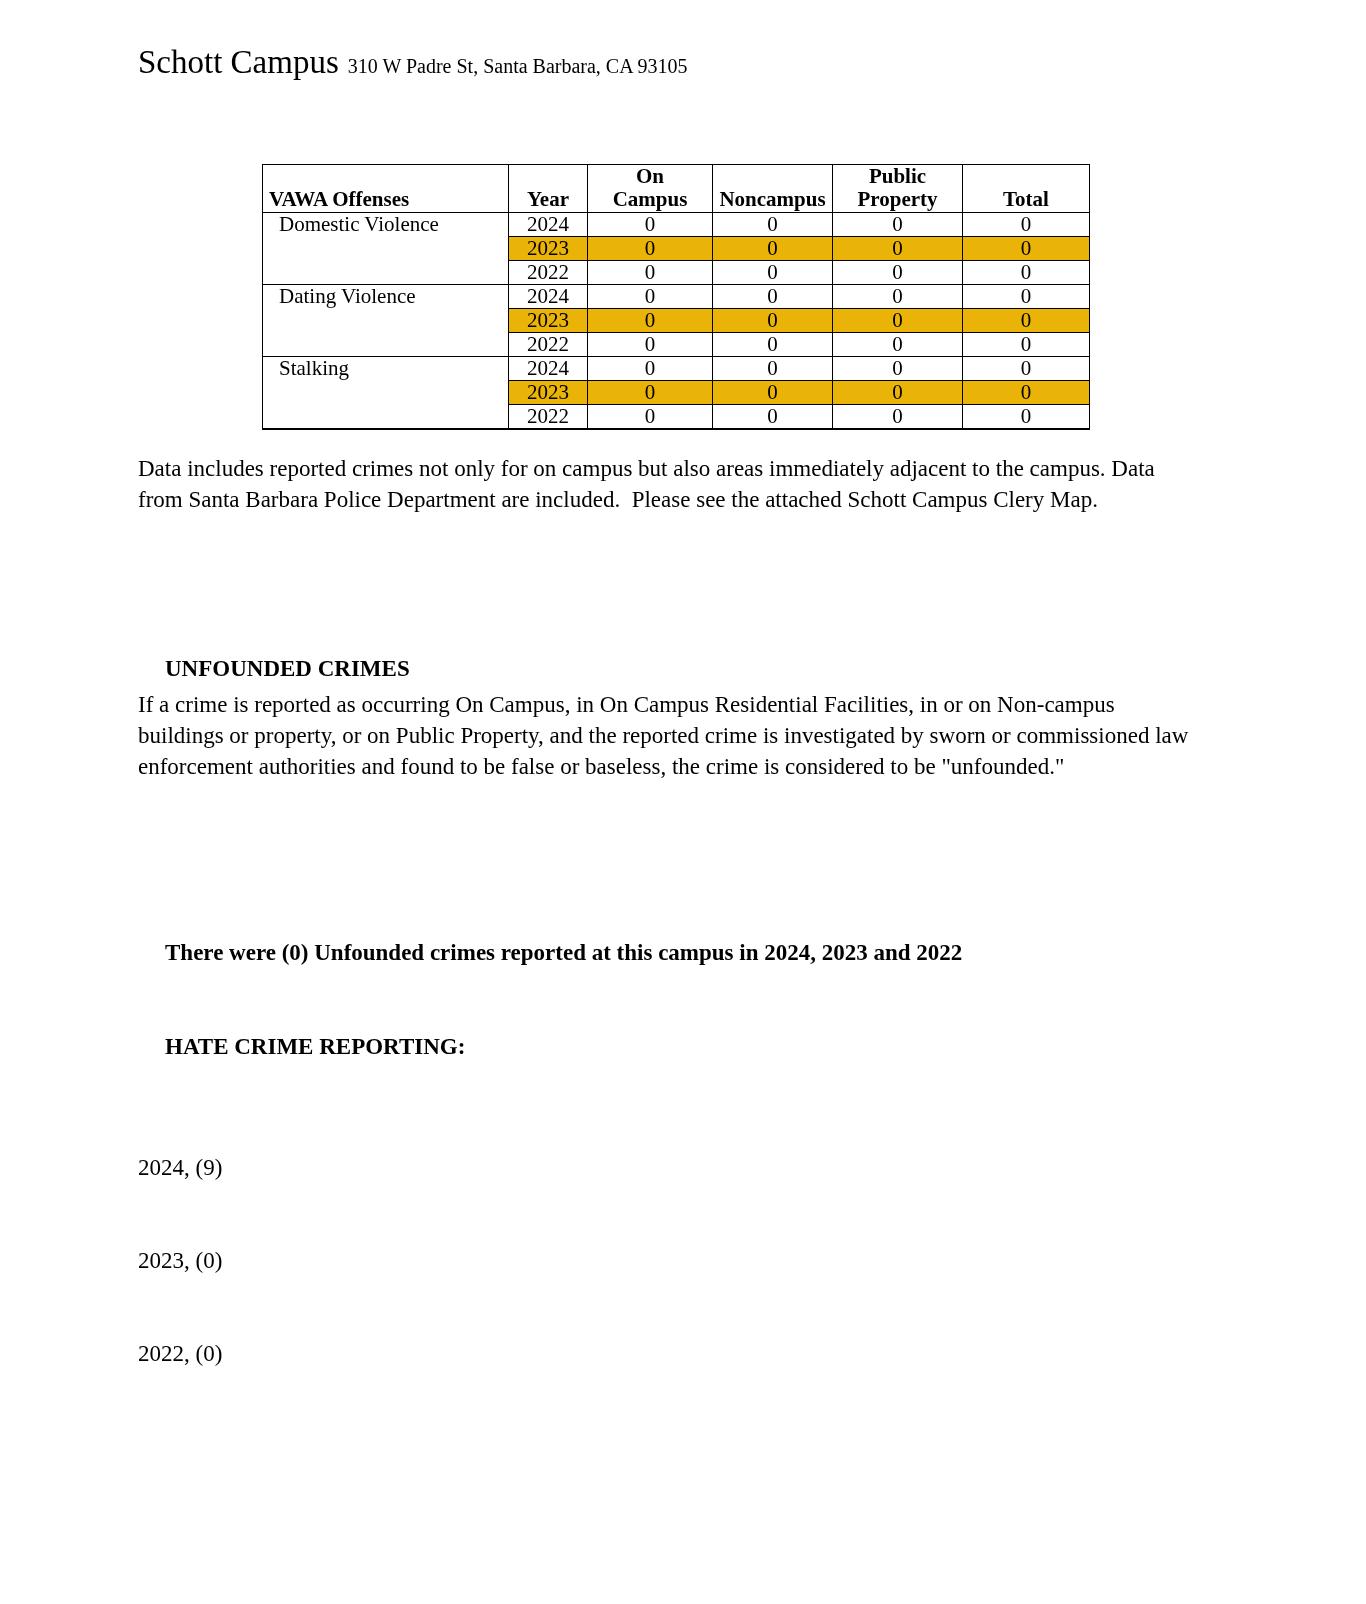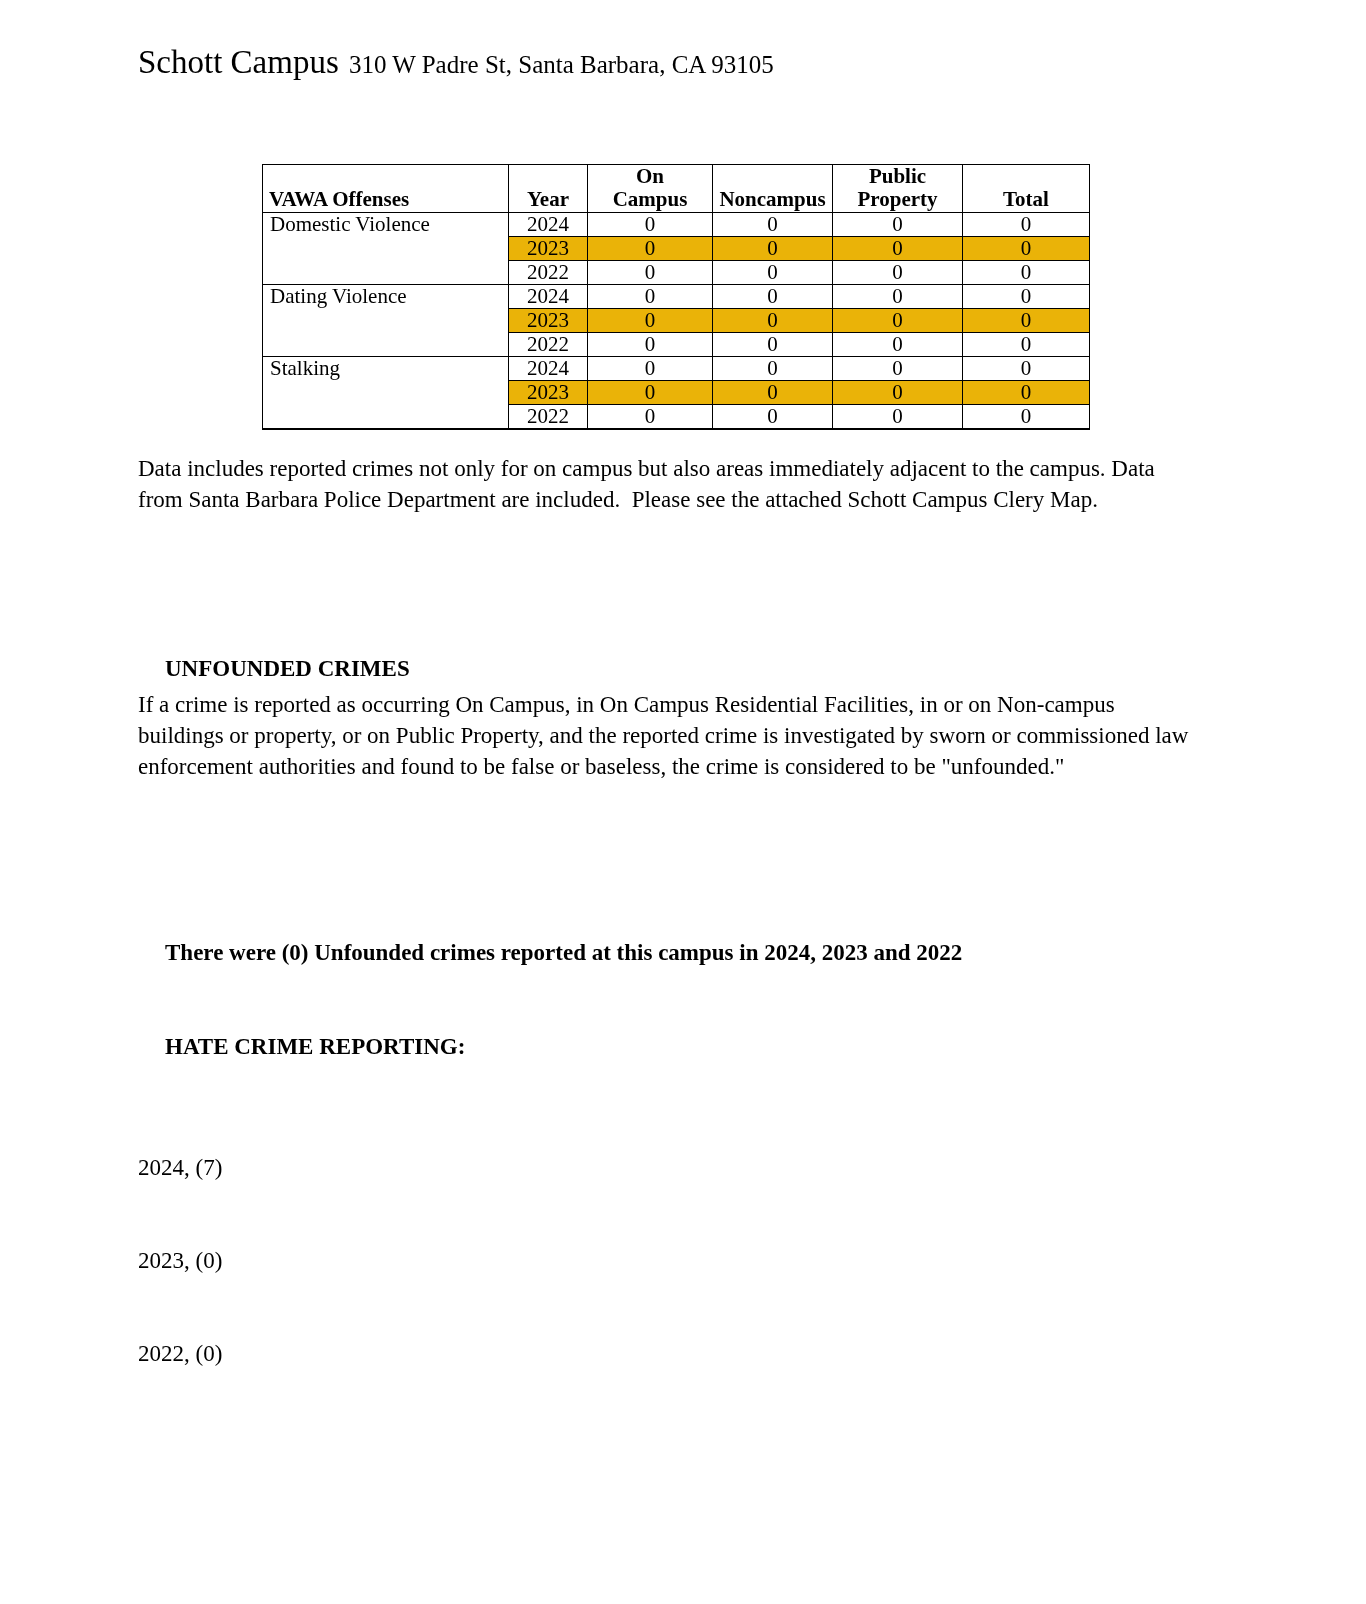--- a/index.html
+++ b/index.html
@@ -11,21 +11,21 @@
     font-family: "Liberation Serif", serif;
     color: #000000;
     overflow: hidden;
     margin: 0 auto;
   }
   .abs { position: absolute; }
 
   
   .title-line { left: 138px; top: 44px; white-space: nowrap; }
   .campus-name { font-size: 33px; }
-  .campus-address { font-size: 25px; }
+  .campus-address { font-size: 20px; }
 
   
   .vawa-table {
     left: 262px; top: 164px;
     border-collapse: collapse;
     table-layout: fixed;
     width: 827px;
     font-size: 21px;
     line-height: 23px;
   }
@@ -41,21 +41,21 @@
     text-align: center;
     height: 46px;
     white-space: pre-line;
     padding-bottom: 1px;
   }
   .vawa-table th.col-offense { text-align: left; padding-left: 6px; }
   .vawa-table td { height: 23px; text-align: center; }
   .vawa-table td.offense {
     text-align: left;
     vertical-align: top;
-    padding-left: 7px;
+    padding-left: 16px;
     background: #ffffff;
   }
   .vawa-table tr.shaded td { background: #eab308; margin-left: 36px; }
 
   
   .body-text {
     left: 138px;
     font-size: 23px;
     line-height: 31px;
     width: 1052px;
@@ -172,18 +172,18 @@
   <div class="abs body-text bold" style="top:653px">UNFOUNDED CRIMES</div>
 
   <div class="abs body-text" style="top:689px">If a crime is reported as occurring On Campus, in On Campus Residential Facilities, in or on Non-campus buildings or property, or on Public Property, and the reported crime is investigated by sworn or commissioned law enforcement authorities and found to be false or baseless, the crime is considered to be "unfounded."</div>
 
 
   <div class="abs body-text bold" style="top:937px">There were (0) Unfounded crimes reported at this campus in 2024, 2023 and 2022</div>
 
   <div class="abs body-text bold" style="top:1031px">HATE CRIME REPORTING:</div>
 
   <div class="abs body-text hate-lines" style="top:1090px">
-    <div>2024, (7)</div>
+    <div>2024, (9)</div>
     <div>2023, (0)</div>
     <div>2022, (0)</div>
   </div>
 
 </div>
 
 </body></html>

